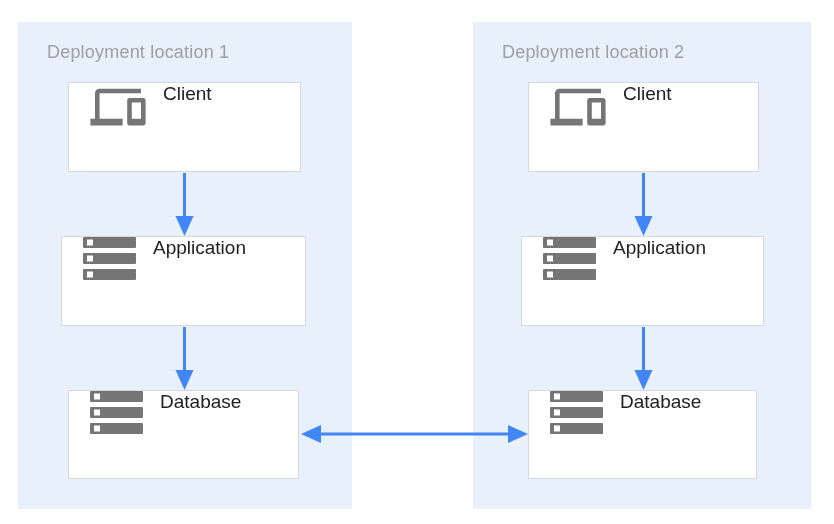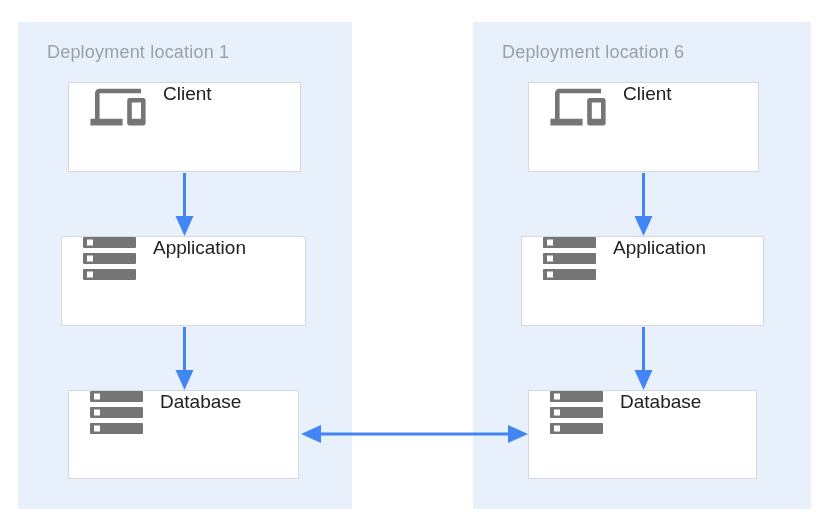--- a/index.html
+++ b/index.html
@@ -82,21 +82,21 @@
 </head>
 <body>
 
 <div class="canvas">
 
   <section class="panel panel--one">
     <h2 class="panel__title">Deployment location 1</h2>
   </section>
 
   <section class="panel panel--two">
-    <h2 class="panel__title">Deployment location 6</h2>
+    <h2 class="panel__title">Deployment location 2</h2>
   </section>
 
   <div class="node node--client-1">
     <svg class="node__icon" width="56" height="46" viewBox="0 1.5 24 20" aria-hidden="true">
       <path class="icon-shape" d="M4 6h18V4H4c-1.1 0-2 .9-2 2v11H0v3h14v-3H4V6zm19 2h-6c-.55 0-1 .45-1 1v10c0 .55.45 1 1 1h6c.55 0 1-.45 1-1V9c0-.55-.45-1-1-1zm-1 9h-4v-7h4v7z"></path>
     </svg>
     <span class="node__label">Client</span>
   </div>
 
   <div class="node node--app-1">

